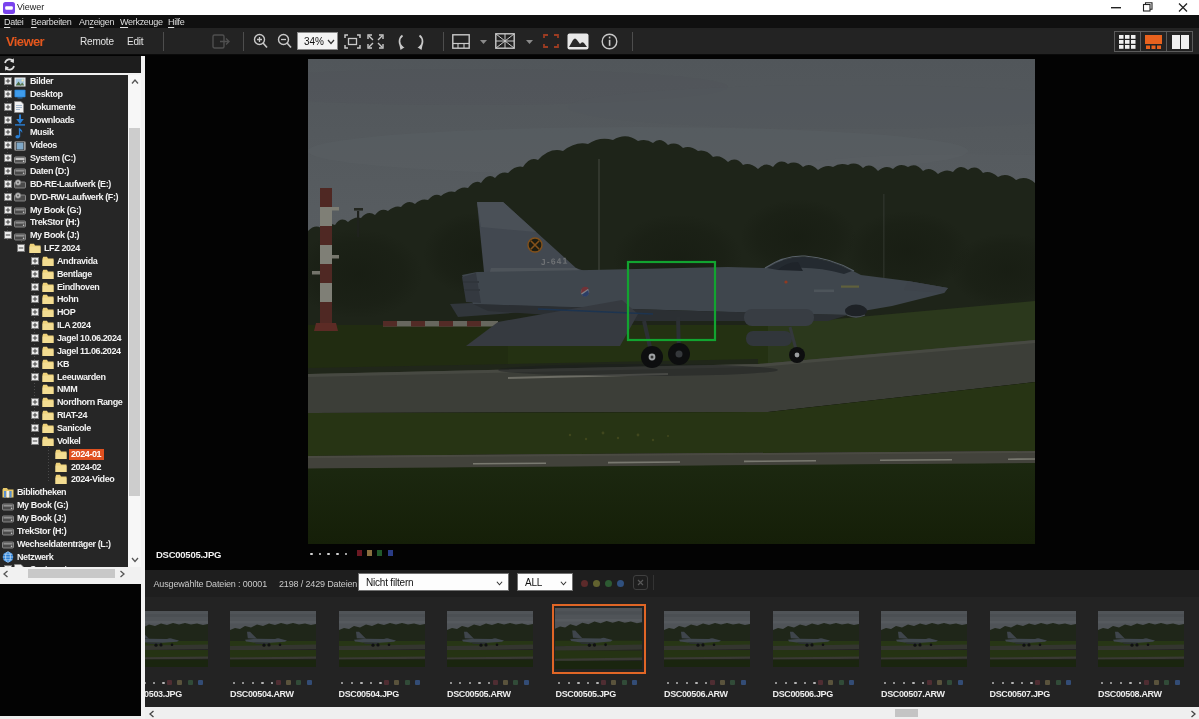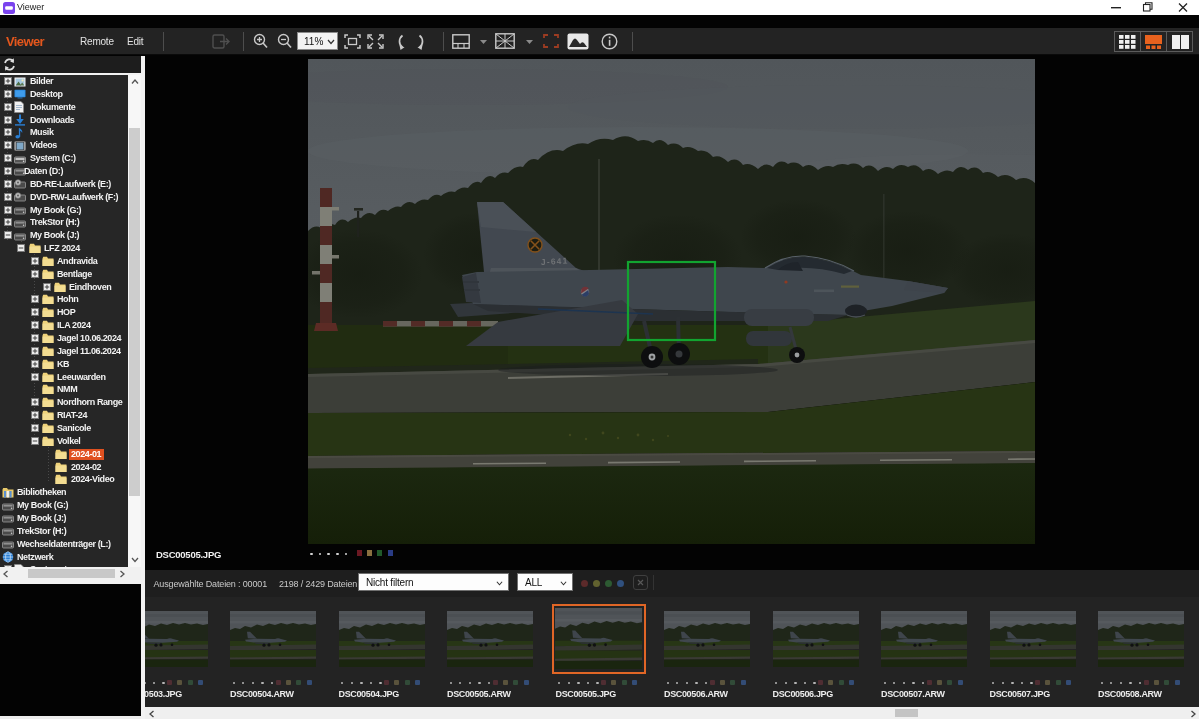--- a/index.html
+++ b/index.html
@@ -147,20 +147,27 @@
         <rect x="2.2" y="4.2" width="7.6" height="3.6" rx="1" fill="#fff"></rect>
       </svg>
 <div class="abs tname">Viewer</div>
 <svg class="abs" style="left:1108px;top:0px" width="91" height="15" viewBox="0 0 91 15">
         <rect x="3" y="7" width="10" height="1.4" fill="#222"></rect>
         <rect x="35.5" y="4.5" width="6.5" height="6.5" fill="none" stroke="#222" stroke-width="1.1"></rect>
         <path d="M37.5,4.5 L37.5,2.8 L44,2.8 L44,9.3 L42,9.3" fill="none" stroke="#222" stroke-width="1.1"></path>
         <path d="M71,3.5 L79,11.5 M79,3.5 L71,11.5" stroke="#222" stroke-width="1.3"></path>
       </svg>
 </div>
+<div id="menubar" class="abs">
+<div class="mitem" style="left:4px"><u>D</u>atei</div>
+<div class="mitem" style="left:31px"><u>B</u>earbeiten</div>
+<div class="mitem" style="left:79px">An<u>z</u>eigen</div>
+<div class="mitem" style="left:120px"><u>W</u>erkzeuge</div>
+<div class="mitem" style="left:168px"><u>H</u>ilfe</div>
+</div>
 <div id="toolbar" class="abs">
 <div class="abs" id="logo">Viewer</div>
 <div class="tbtxt" style="left:80px">Remote</div>
 <div class="tbtxt" style="left:127px">Edit</div>
 <div class="tsep" style="left:163px"></div>
 <div class="tsep" style="left:243px"></div>
 <div class="tsep" style="left:443px"></div>
 <div class="tsep" style="left:632px"></div>
 <svg class="abs" style="left:212px;top:5px" width="20" height="17" viewBox="0 0 20 17">
         <rect x="1" y="2" width="11" height="13" rx="1.5" fill="none" stroke="#4f4f4f" stroke-width="1.4"></rect>
@@ -170,21 +177,21 @@
         <circle cx="6.5" cy="6.5" r="5" fill="none" stroke="#c9c9c9" stroke-width="1.4"></circle>
         <path d="M6.5,4 L6.5,9 M4,6.5 L9,6.5" stroke="#c9c9c9" stroke-width="1.3"></path>
         <path d="M10,10 L14,14.5" stroke="#c9c9c9" stroke-width="1.6"></path>
       </svg>
 <svg class="abs" style="left:277px;top:5px" width="15" height="16" viewBox="0 0 15 16">
         <circle cx="6.5" cy="6.5" r="5" fill="none" stroke="#c9c9c9" stroke-width="1.4"></circle>
         <path d="M4,6.5 L9,6.5" stroke="#c9c9c9" stroke-width="1.3"></path>
         <path d="M10,10 L14,14.5" stroke="#c9c9c9" stroke-width="1.6"></path>
       </svg>
 <div class="abs" id="pctbox">
-        <span>11%</span>
+        <span>34%</span>
         <svg class="abs" style="left:29px;top:6px" width="8" height="6" viewBox="0 0 8 6">
           <path d="M1,1 L4,4.5 L7,1" fill="none" stroke="#333" stroke-width="1.2"></path>
         </svg>
       </div>
 <svg class="abs" style="left:344px;top:6px" width="17" height="15" viewBox="0 0 17 15">
         <path d="M1,4 L1,1 L4,1 M13,1 L16,1 L16,4 M16,11 L16,14 L13,14 M4,14 L1,14 L1,11" fill="none" stroke="#c9c9c9" stroke-width="1.5"></path>
         <rect x="4.5" y="4.5" width="8" height="6" fill="none" stroke="#c9c9c9" stroke-width="1.3"></rect>
       </svg>
 <svg class="abs" style="left:367px;top:6px" width="17" height="15" viewBox="0 0 17 15">
         <path d="M2,2 L6,6 M15,2 L11,6 M2,13 L6,9 M15,13 L11,9" stroke="#c9c9c9" stroke-width="1.4"></path>
@@ -330,21 +337,21 @@
         </svg>
 <div class="tlabel" style="left:30px">System (C:)</div>
 </div>
 <div class="trow" style="left:0;top:89.9px;width:128px">
 <svg class="abs" style="left:3.5px;top:2px" width="8" height="8" viewBox="0 0 9 9">
           <use href="#i-plus"></use>
         </svg>
 <svg class="abs" style="left:14px;top:2.5px" width="12" height="9" viewBox="0 0 12 9">
           <use href="#i-drive"></use>
         </svg>
-<div class="tlabel" style="left:24px">Daten (D:)</div>
+<div class="tlabel" style="left:30px">Daten (D:)</div>
 </div>
 <div class="trow" style="left:0;top:102.8px;width:128px">
 <svg class="abs" style="left:3.5px;top:2px" width="8" height="8" viewBox="0 0 9 9">
           <use href="#i-plus"></use>
         </svg>
 <svg class="abs" style="left:14px;top:1.5px" width="12" height="10" viewBox="0 0 12 10">
           <use href="#i-cd"></use>
         </svg>
 <div class="tlabel" style="left:30px">BD-RE-Laufwerk (E:)</div>
 </div>
@@ -404,21 +411,21 @@
 </div>
 <div class="trow" style="left:0;top:192.7px;width:128px">
 <svg class="abs" style="left:30.5px;top:2px" width="8" height="8" viewBox="0 0 9 9">
           <use href="#i-plus"></use>
         </svg>
 <svg class="abs" style="left:42px;top:1px" width="12" height="11" viewBox="0 0 12 11">
           <use href="#i-folder"></use>
         </svg>
 <div class="tlabel" style="left:57px">Bentlage</div>
 </div>
-<div class="trow" style="left:12px;top:205.6px;width:128px">
+<div class="trow" style="left:0;top:205.6px;width:128px">
 <svg class="abs" style="left:30.5px;top:2px" width="8" height="8" viewBox="0 0 9 9">
           <use href="#i-plus"></use>
         </svg>
 <svg class="abs" style="left:42px;top:1px" width="12" height="11" viewBox="0 0 12 11">
           <use href="#i-folder"></use>
         </svg>
 <div class="tlabel" style="left:57px">Eindhoven</div>
 </div>
 <div class="trow" style="left:0;top:218.4px;width:120px">
 <svg class="abs" style="left:30.5px;top:2px" width="8" height="8" viewBox="0 0 9 9">

